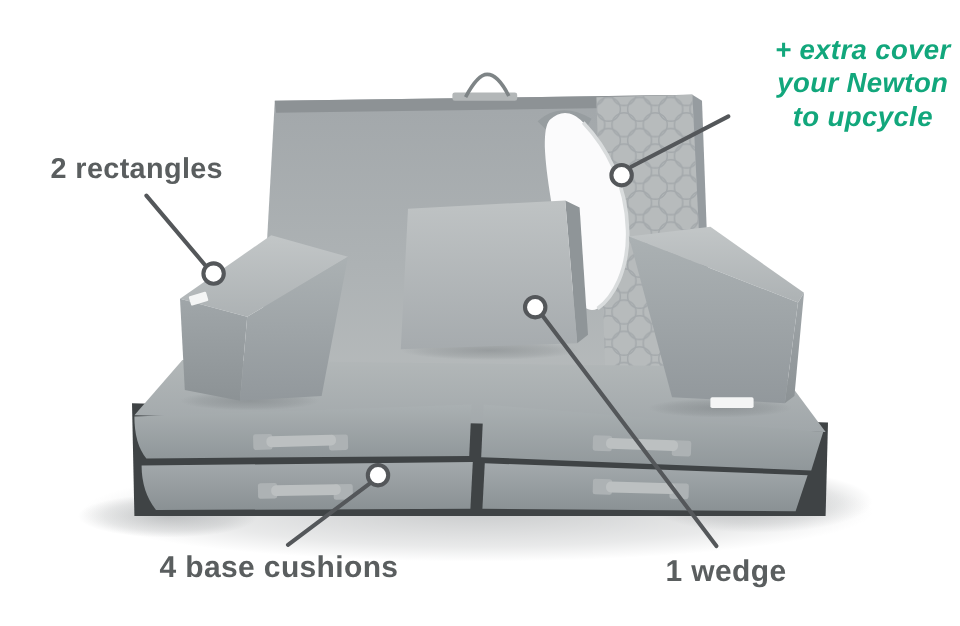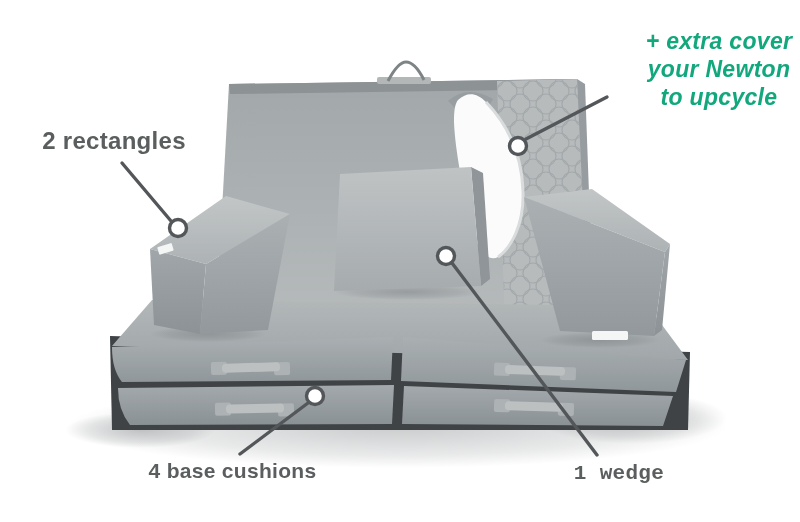--- a/index.html
+++ b/index.html
@@ -5,24 +5,24 @@
   html,body{margin:0;padding:0;background:#ffffff;}
   .canvas{
     position:relative;width:800px;height:522px;background:#ffffff;overflow:hidden;
     font-family:"Liberation Sans", sans-serif;
   }
   .scene{position:absolute;left:0;top:0;width:800px;height:522px;}
   .callout{
     position:absolute;color:#5a5e5f;font-weight:700;text-align:center;
     letter-spacing:.3px;line-height:1.12;
   }
-  .callout.gray-lbl{font-size:21px;}
+  .callout.gray-lbl{font-size:25px;}
   .lbl-rectangles{left:28px;top:128px;width:172px;font-size:24px;}
   .lbl-base{left:125px;top:459px;width:215px;}
-  .lbl-wedge{left:552px;top:462px;width:134px;font-family:Liberation Mono, monospace;}
+  .lbl-wedge{left:538px;top:462px;width:134px;}
   .lbl-green{
     left:618px;top:27px;width:202px;color:#12a77c;font-style:italic;
     font-weight:700;font-size:23px;line-height:28px;text-align:center;
   }
 </style>
 </head>
 <body>
 
 <div class="canvas">
 

